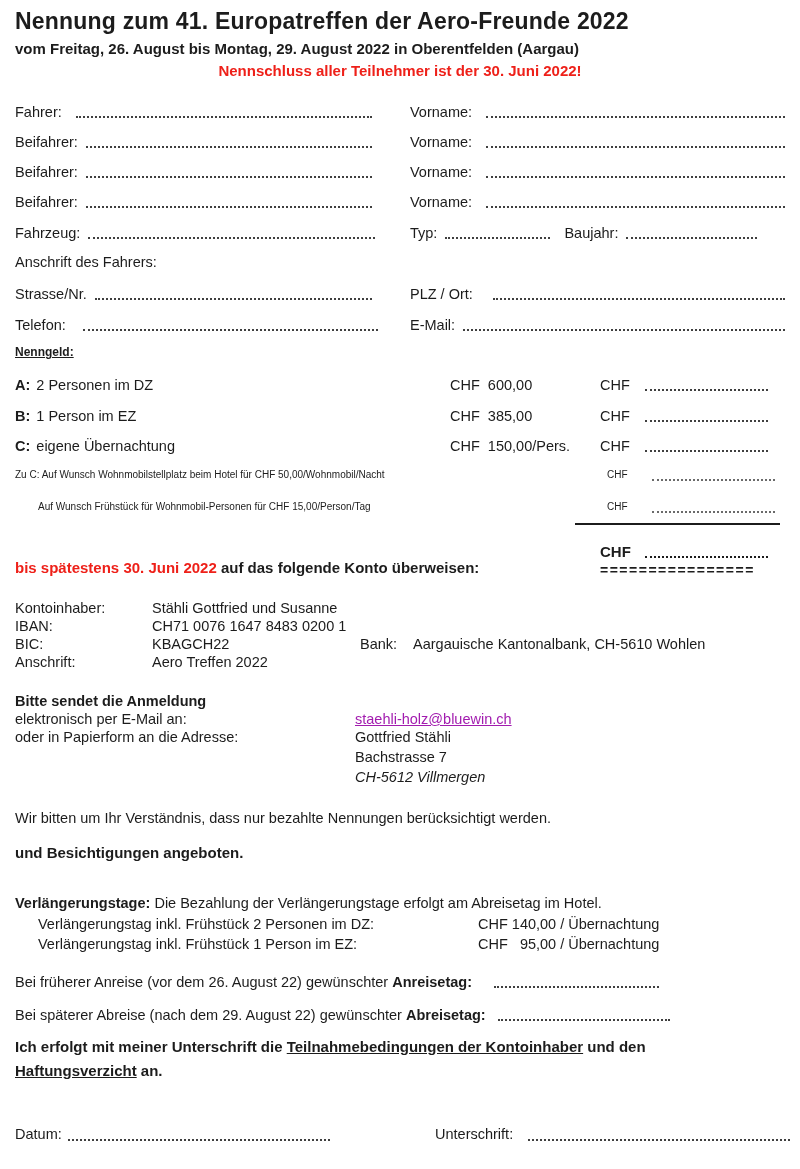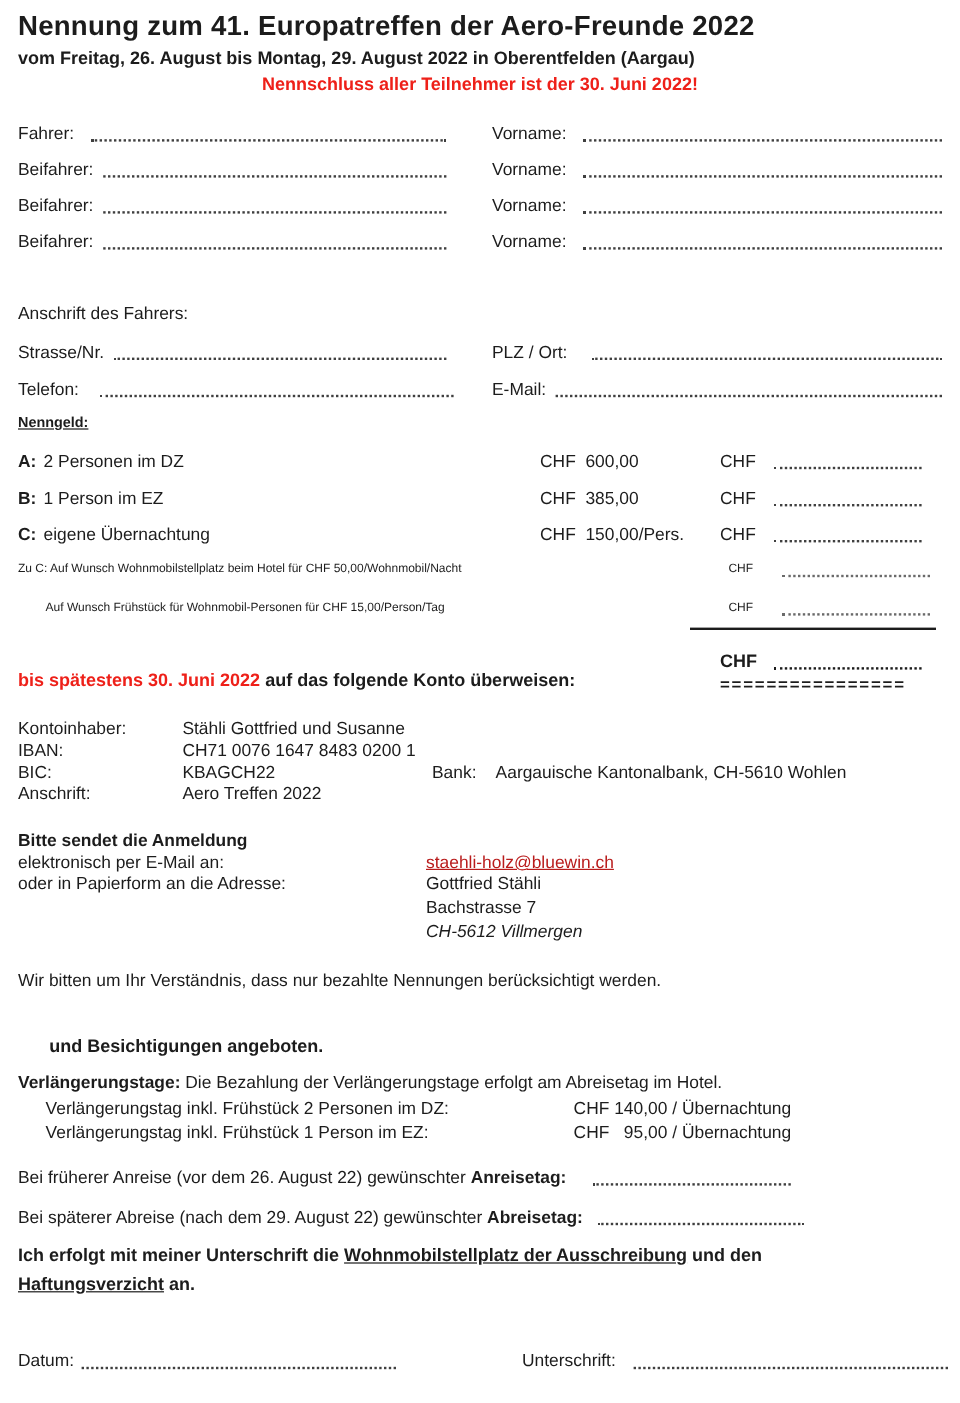--- a/index.html
+++ b/index.html
@@ -17,21 +17,21 @@
   .dots { flex:1 1 auto; height:0; border-bottom:2px dotted #3f3f3f; margin:0 0 4px 8px; }
   .sdots { position:absolute; height:0; border-bottom:2px dotted #6a6a6a; }
   .title { font-size:23px; font-weight:bold; letter-spacing:0.2px; }
   .subtitle { font-size:15px; font-weight:bold; }
   .deadline { font-size:15px; font-weight:bold; color:#ee2019; text-align:center; width:100%; }
   .section-h { font-size:12px; font-weight:bold; text-decoration:underline; }
   .small { font-size:10px; line-height:18px; }
   .pay { font-size:15px; font-weight:bold; line-height:18px; }
   .red { color:#ee2019; }
   .equals { font-weight:bold; letter-spacing:1.5px; font-size:14px; }
-  .link { color:#b91c1c; text-decoration:underline; }
+  .link { color:#a21caf; text-decoration:underline; }
   .note-b { font-size:15px; font-weight:bold; line-height:21px; }
   .u { text-decoration:underline; }
   .pre { white-space:pre; }
   .totline { position:absolute; border-top:2px solid #1c1c1c; }
 </style>
 </head>
 <body>
 
 <div class="page">
 
@@ -73,20 +73,32 @@
     <span class="c1">
         <span class="lbl" style="min-width:53px">Beifahrer:</span>
         <span class="dots" style="margin-right:38px"></span>
       </span>
     <span class="c2">
         <span class="lbl" style="min-width:68px">Vorname:</span>
         <span class="dots"></span>
       </span>
   </div>
 
+  <div class="r" style="top:223px; left:15px; width:770px;">
+    <span class="c1">
+        <span class="lbl" style="min-width:53px">Fahrzeug:</span>
+        <span class="dots" style="margin-right:35px"></span>
+      </span>
+    <span class="c2">
+      <span class="lbl">Typ:</span>
+      <span class="dots" style="flex:0 0 105px;"></span>
+      <span class="lbl" style="margin-left:14px">Baujahr:</span>
+      <span class="dots" style="margin-right:28px"></span>
+    </span>
+  </div>
 
   <div class="abs" style="top:254px; left:15px;">Anschrift des Fahrers:</div>
   <div class="r" style="top:284px; left:15px; width:770px;">
     <span class="c1">
         <span class="lbl">Strasse/Nr.</span>
         <span class="dots" style="margin-right:38px"></span>
       </span>
     <span class="c2">
         <span class="lbl" style="min-width:75px">PLZ / Ort:</span>
         <span class="dots"></span>
@@ -168,21 +180,21 @@
 
   <div class="abs b" style="top:693px; left:15px;">Bitte sendet die Anmeldung</div>
   <div class="abs" style="top:711px; left:15px;">elektronisch per E-Mail an:</div>
   <a class="abs link" href="#" style="top:711px; left:355px;">staehli-holz@bluewin.ch</a>
   <div class="abs" style="top:729px; left:15px;">oder in Papierform an die Adresse:</div>
   <div class="abs" style="top:729px; left:355px;">Gottfried Stähli</div>
   <div class="abs" style="top:749px; left:355px;">Bachstrasse 7</div>
   <div class="abs" style="top:769px; left:355px;font-style:italic;">CH-5612 Villmergen</div>
 
   <div class="abs" style="top:810px; left:15px;">Wir bitten um Ihr Verständnis, dass nur bezahlte Nennungen berücksichtigt werden.</div>
-  <div class="abs note-b" style="top:862px; left:15px;margin-left:26px;">und Besichtigungen angeboten.</div>
+  <div class="abs note-b" style="top:842px; left:15px;">und Besichtigungen angeboten.</div>
 
   <div class="abs" style="top:895px; left:15px;"><span class="b">Verlängerungstage:</span><span class="pre"> Die Bezahlung der Verlängerungstage erfolgt am Abreisetag im Hotel.</span></div>
   <div class="abs" style="top:916px; left:38px; display:flex;">
     <span style="width:440px;">Verlängerungstag inkl. Frühstück 2 Personen im DZ:</span>
     <span class="pre">CHF 140,00 / Übernachtung</span>
   </div>
   <div class="abs" style="top:936px; left:38px; display:flex;">
     <span style="width:440px;">Verlängerungstag inkl. Frühstück 1 Person im EZ:</span>
     <span class="pre">CHF   95,00 / Übernachtung</span>
   </div>
@@ -191,21 +203,21 @@
     <span class="lbl">Bei früherer Anreise (vor dem 26. August 22) gewünschter </span>
     <span class="lbl b">Anreisetag:</span>
     <span class="dots" style="margin-left:22px; max-width:165px;"></span>
   </div>
   <div class="r" style="top:1005px; left:15px; right:25px;">
     <span class="lbl">Bei späterer Abreise (nach dem 29. August 22) gewünschter </span>
     <span class="lbl b">Abreisetag:</span>
     <span class="dots" style="margin-left:12px; max-width:172px;"></span>
   </div>
 
-  <div class="abs note-b" style="top:1036px; left:15px;"><span>Ich erfolgt mit meiner Unterschrift die </span><span class="u">Wohnmobilstellplatz der Ausschreibung</span><span class="pre"> und den</span></div>
+  <div class="abs note-b" style="top:1036px; left:15px;"><span>Ich erfolgt mit meiner Unterschrift die </span><span class="u">Teilnahmebedingungen der Kontoinhaber</span><span class="pre"> und den</span></div>
   <div class="abs note-b" style="top:1060px; left:15px;"><span class="u">Haftungsverzicht</span><span class="pre"> an.</span></div>
 
   <div class="abs" style="top:1124px; left:0; right:0; height:22px;">
     <span class="abs lbl" style="left:15px;">Datum:</span>
     <span class="sdots" style="left:68px; width:262px; top:15px; border-bottom-width:2px; border-color:#3f3f3f;"></span>
     <span class="abs lbl" style="left:435px;">Unterschrift:</span>
     <span class="sdots" style="left:528px; width:262px; top:15px; border-bottom-width:2px; border-color:#3f3f3f;"></span>
   </div>
 
 </div>

